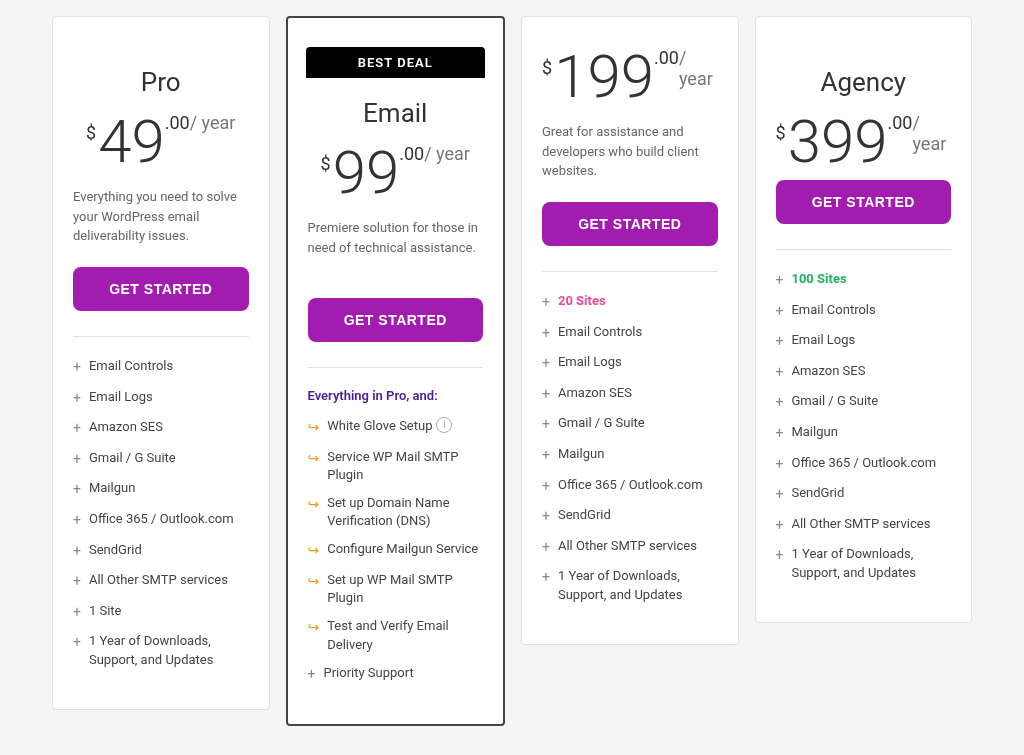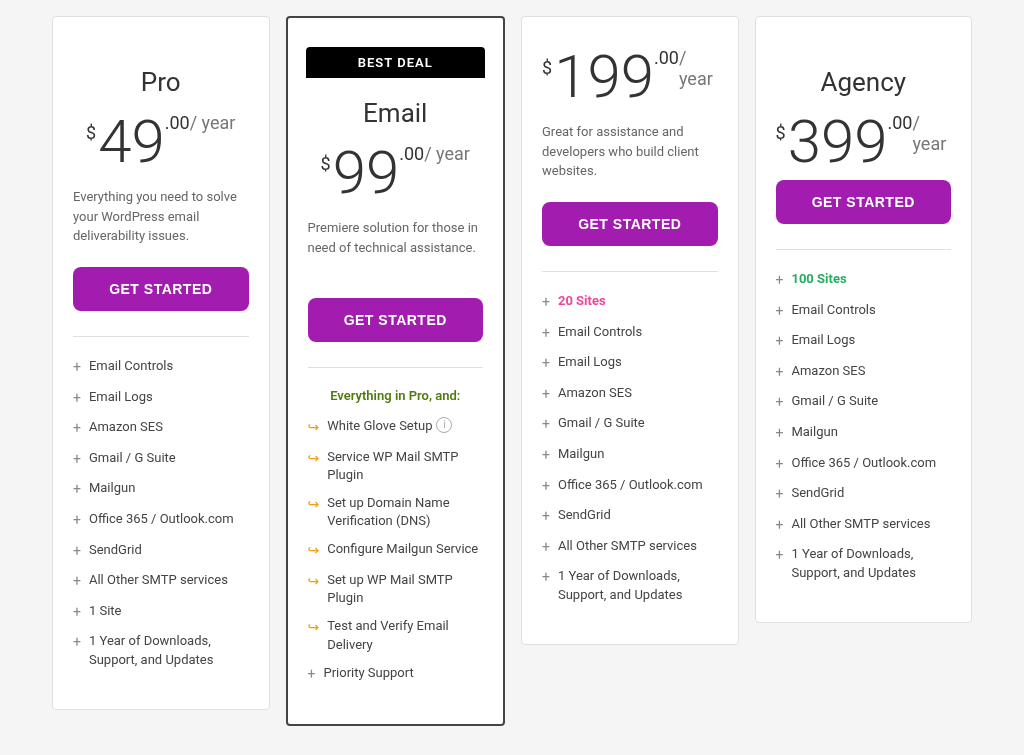--- a/index.html
+++ b/index.html
@@ -155,23 +155,22 @@
       color: #aaa;
       font-size: 11px;
       font-style: normal;
       margin-left: 4px;
       flex-shrink: 0;
       cursor: pointer;
     }
     .everything-in {
       font-size: 13px;
       font-weight: 600;
-      color: #4d7c0f;
+      color: #4c1d95;
       margin-bottom: 14px;
-      text-align: center;
     }
   </style>
 </head>
 <body>
 
 <div class="pricing-wrapper">
 <div class="plan-card">
       <div class="plan-name">Pro</div>
       <div class="price-row">
     <span class="price-dollar">$</span>

